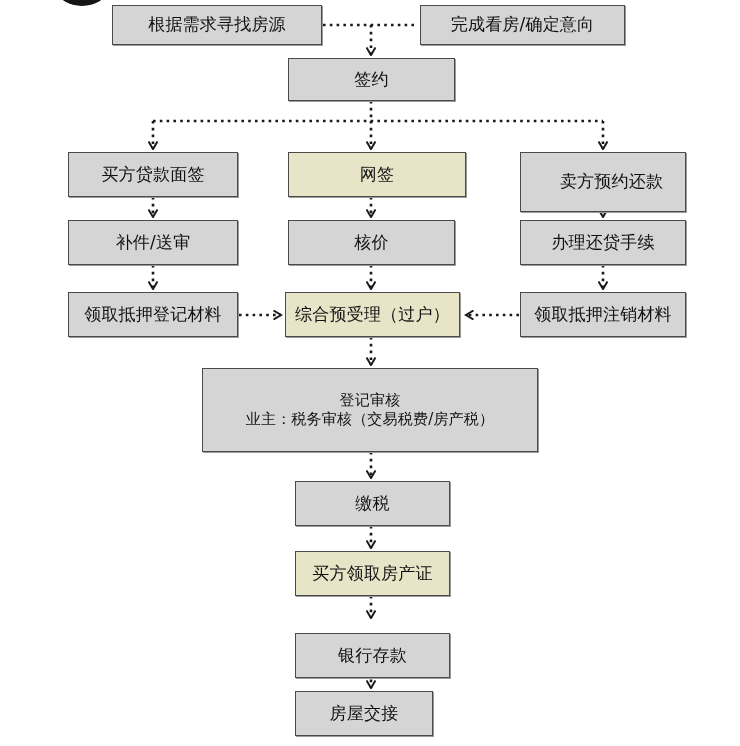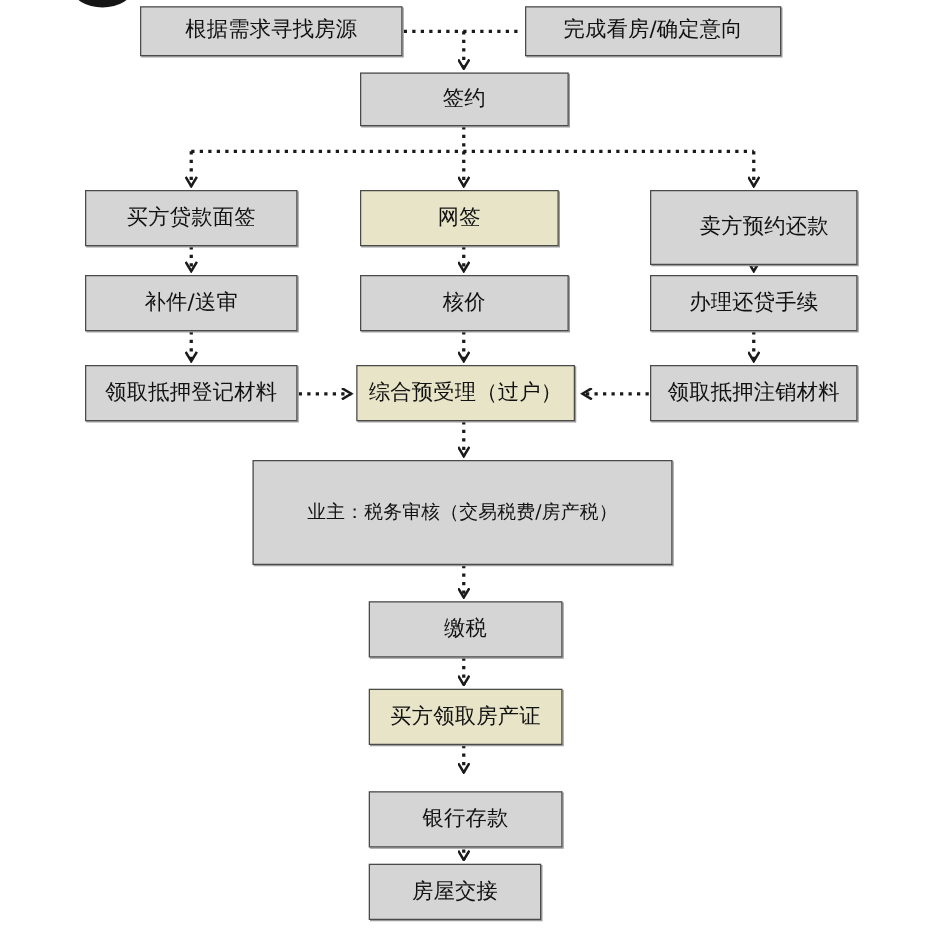--- a/index.html
+++ b/index.html
@@ -116,21 +116,21 @@
       </div>
       <div class="node gray" style="left: 420px; top: 5px; width: 205px; height: 40px;">
         <span class="lines">完成看房/确定意向</span>
       </div>
       <div class="node gray" style="left: 288px; top: 58px; width: 167px; height: 43px;">
         <span class="lines">签约</span>
       </div>
       <div class="node gray" style="left: 68px; top: 152px; width: 170px; height: 45px;">
         <span class="lines">买方贷款面签</span>
       </div>
-      <div class="node khaki" style="left: 288px; top: 152px; width: 159px; height: 45px;">
+      <div class="node khaki" style="left: 288px; top: 152px; width: 178px; height: 45px;">
         <span class="lines">网签</span>
       </div>
       <div class="node gray" style="left: 520px; top: 152px; width: 166px; height: 60px; padding-left: 17px;">
         <span class="lines">卖方预约还款</span>
       </div>
       <div class="node gray" style="left: 68px; top: 220px; width: 170px; height: 45px;">
         <span class="lines">补件/送审</span>
       </div>
       <div class="node gray" style="left: 288px; top: 220px; width: 167px; height: 45px;">
         <span class="lines">核价</span>
@@ -142,20 +142,21 @@
         <span class="lines">领取抵押登记材料</span>
       </div>
       <div class="node khaki" style="left: 285px; top: 292px; width: 175px; height: 45px;">
         <span class="lines">综合预受理（过户）</span>
       </div>
       <div class="node gray" style="left: 520px; top: 292px; width: 166px; height: 45px;">
         <span class="lines">领取抵押注销材料</span>
       </div>
       <div class="node gray" style="left: 202px; top: 368px; width: 336px; height: 84px;">
         <span class="lines" style="font-size: 15px;">
+          <span class="ln">登记审核</span>
           <span class="ln">业主：税务审核（交易税费/房产税）</span>
         </span>
       </div>
       <div class="node gray" style="left: 295px; top: 481px; width: 155px; height: 45px;">
         <span class="lines">缴税</span>
       </div>
       <div class="node khaki" style="left: 295px; top: 551px; width: 155px; height: 45px;">
         <span class="lines">买方领取房产证</span>
       </div>
       <div class="node gray" style="left: 295px; top: 621px; width: 155px; height: 45px; margin-top: 12px;">

